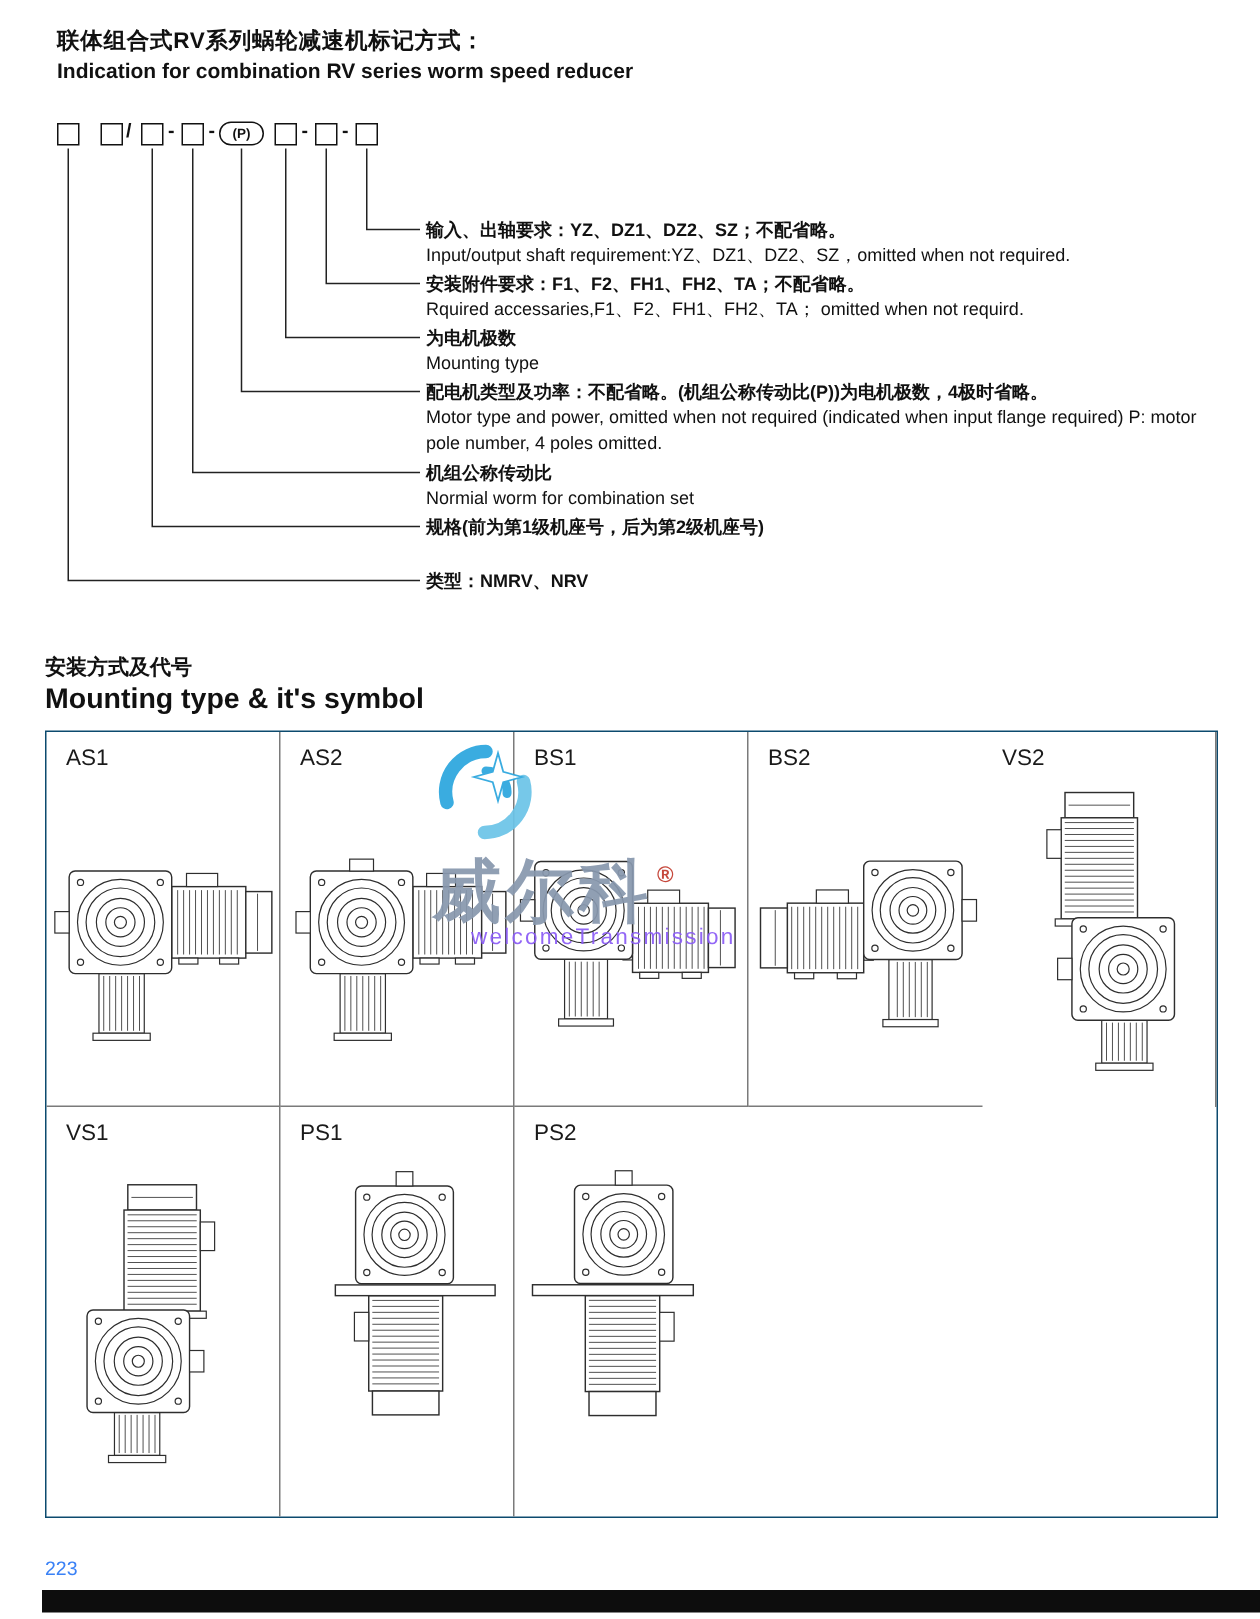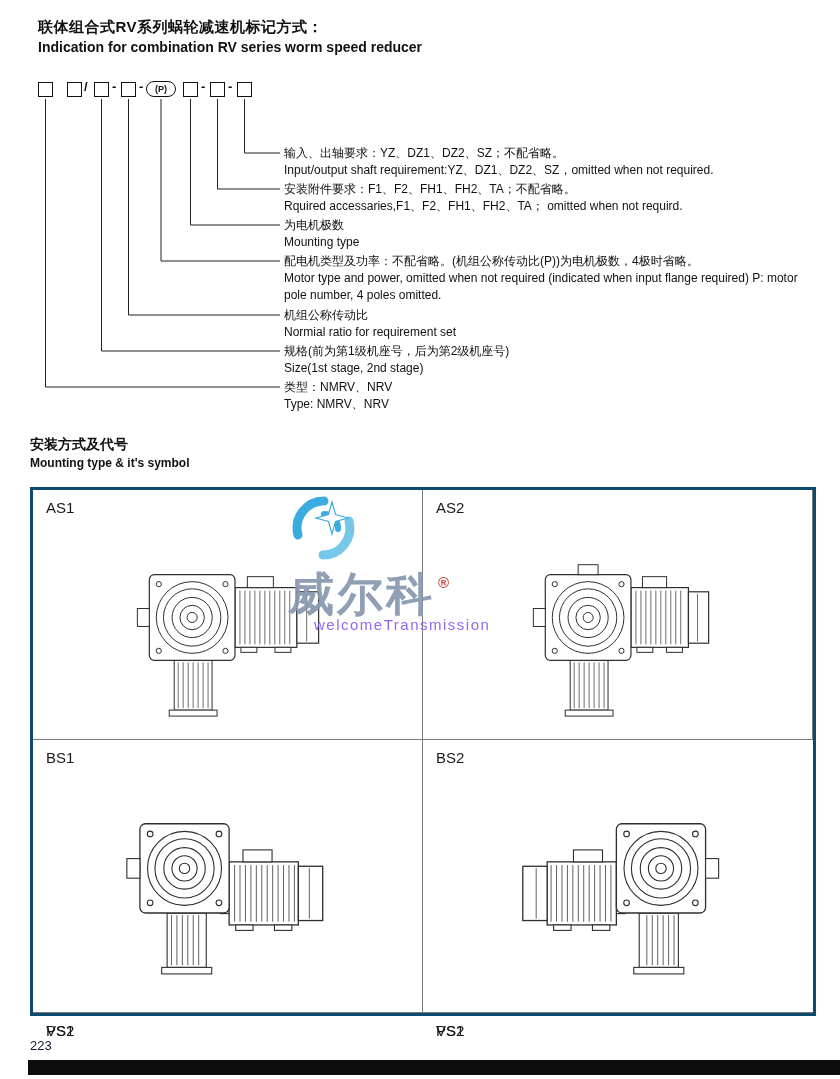--- a/index.html
+++ b/index.html
@@ -13,45 +13,45 @@
   
   .cbox{position:absolute;top:82px;width:15px;height:15px;border:1.5px solid #111;background:#fff;box-sizing:border-box;}
   .csep{position:absolute;top:79px;font-size:13px;font-weight:bold;}
   .cpill{position:absolute;left:146px;top:81px;width:30px;height:16px;border:1.5px solid #111;
          border-radius:9px;font-size:9px;line-height:15px;text-align:center;font-weight:bold;box-sizing:border-box;background:#fff;}
 
   #connectors{position:absolute;left:0;top:0;width:840px;height:430px;pointer-events:none;}
 
   
   .spec{position:absolute;left:284px;width:545px;}
-  .spec .zh{font-size:12px;line-height:18px;}
+  .spec .zh{font-size:12px;line-height:18px;font-weight:bold;}
   .spec .en{font-size:12px;line-height:17px;}
 
   
   .m-title-zh{position:absolute;left:30px;top:436px;font-size:14px;font-weight:bold;}
-  .m-title-en{position:absolute;left:30px;top:456px;font-size:12px;font-weight:bold;}
+  .m-title-en{position:absolute;left:30px;top:456px;font-size:19px;font-weight:bold;}
 
   .mtable{position:absolute;left:30px;top:487px;width:780px;height:523px;display:grid;
-          grid-template-columns:repeat(2,1fr);grid-template-rows:250px 273px;
-          border:3px solid #0c4a6e;box-sizing:content-box;background:#fff;}
+          grid-template-columns:repeat(5,1fr);grid-template-rows:250px 273px;
+          border:1px solid #0c4a6e;box-sizing:content-box;background:#fff;}
   .mcell{position:relative;border-right:1px solid #7a7a7a;border-bottom:1px solid #7a7a7a;}
   .mcell:nth-child(4n){border-right:none;}
   .mcell:nth-child(n+5){border-bottom:none;text-align:center;}
   .mlabel{position:absolute;top:9px;left:13px;font-size:15px;color:#1a1a1a;z-index:2;}
   svg.schematic{position:absolute;inset:0;width:100%;height:100%;display:block;}
 
   
   .watermark{position:absolute;left:288px;top:492px;display:flex;align-items:flex-start;gap:6px;z-index:5;opacity:.93;flex-direction:column;}
   .wm-text{display:flex;flex-direction:column;}
   .wm-brand{font-size:46px;font-weight:bold;color:#8898ae;letter-spacing:3px;line-height:1.05;}
   .wm-reg{font-size:15px;color:#c23b2e;vertical-align:22px;margin-left:3px;font-weight:bold;}
   .wm-sub{font-size:15px;color:#8b5cf6;letter-spacing:1.5px;padding-left:26px;margin-top:-2px;}
 
   
-  .pagenum{position:absolute;left:30px;top:1038px;font-size:13px;color:#0f172a;}
+  .pagenum{position:absolute;left:30px;top:1038px;font-size:13px;color:#3b82f6;}
   .footbar{position:absolute;left:28px;right:0;top:1060px;height:15px;background:#0d0d0d;}
 </style>
 </head>
 <body>
 
 <div class="title-zh">联体组合式RV系列蜗轮减速机标记方式：</div>
 <div class="title-en">Indication for combination RV series worm speed reducer</div>
 
 <div>
   <div class="cbox" style="left:38px"></div>
@@ -90,29 +90,27 @@
 <div class="spec" style="top:216px">
   <div class="zh">为电机极数</div>
   <div class="en">Mounting type</div>
 </div>
 <div class="spec" style="top:252px;width:535px">
   <div class="zh">配电机类型及功率：不配省略。(机组公称传动比(P))为电机极数，4极时省略。</div>
   <div class="en">Motor type and power, omitted when not required (indicated when input flange required) P: motor pole number, 4 poles omitted.</div>
 </div>
 <div class="spec" style="top:306px">
   <div class="zh">机组公称传动比</div>
-  <div class="en">Normial ratio for requirement set</div>
+  <div class="en">Normial worm for combination set</div>
 </div>
 <div class="spec" style="top:342px">
   <div class="zh">规格(前为第1级机座号，后为第2级机座号)</div>
-  <div class="en">Size(1st stage, 2nd stage)</div>
 </div>
 <div class="spec" style="top:378px">
   <div class="zh">类型：NMRV、NRV</div>
-  <div class="en">Type: NMRV、NRV</div>
 </div>
 
 <div class="m-title-zh">安装方式及代号</div>
 <div class="m-title-en">Mounting type &amp; it's symbol</div>
 
 <div class="mtable">
   <div class="mcell">
     <svg class="schematic" viewBox="0 0 195 250">
         <g>
           <rect x="97" y="108.8" width="8" height="38.4" fill="#fff" stroke="#2e2e2e"></rect>

